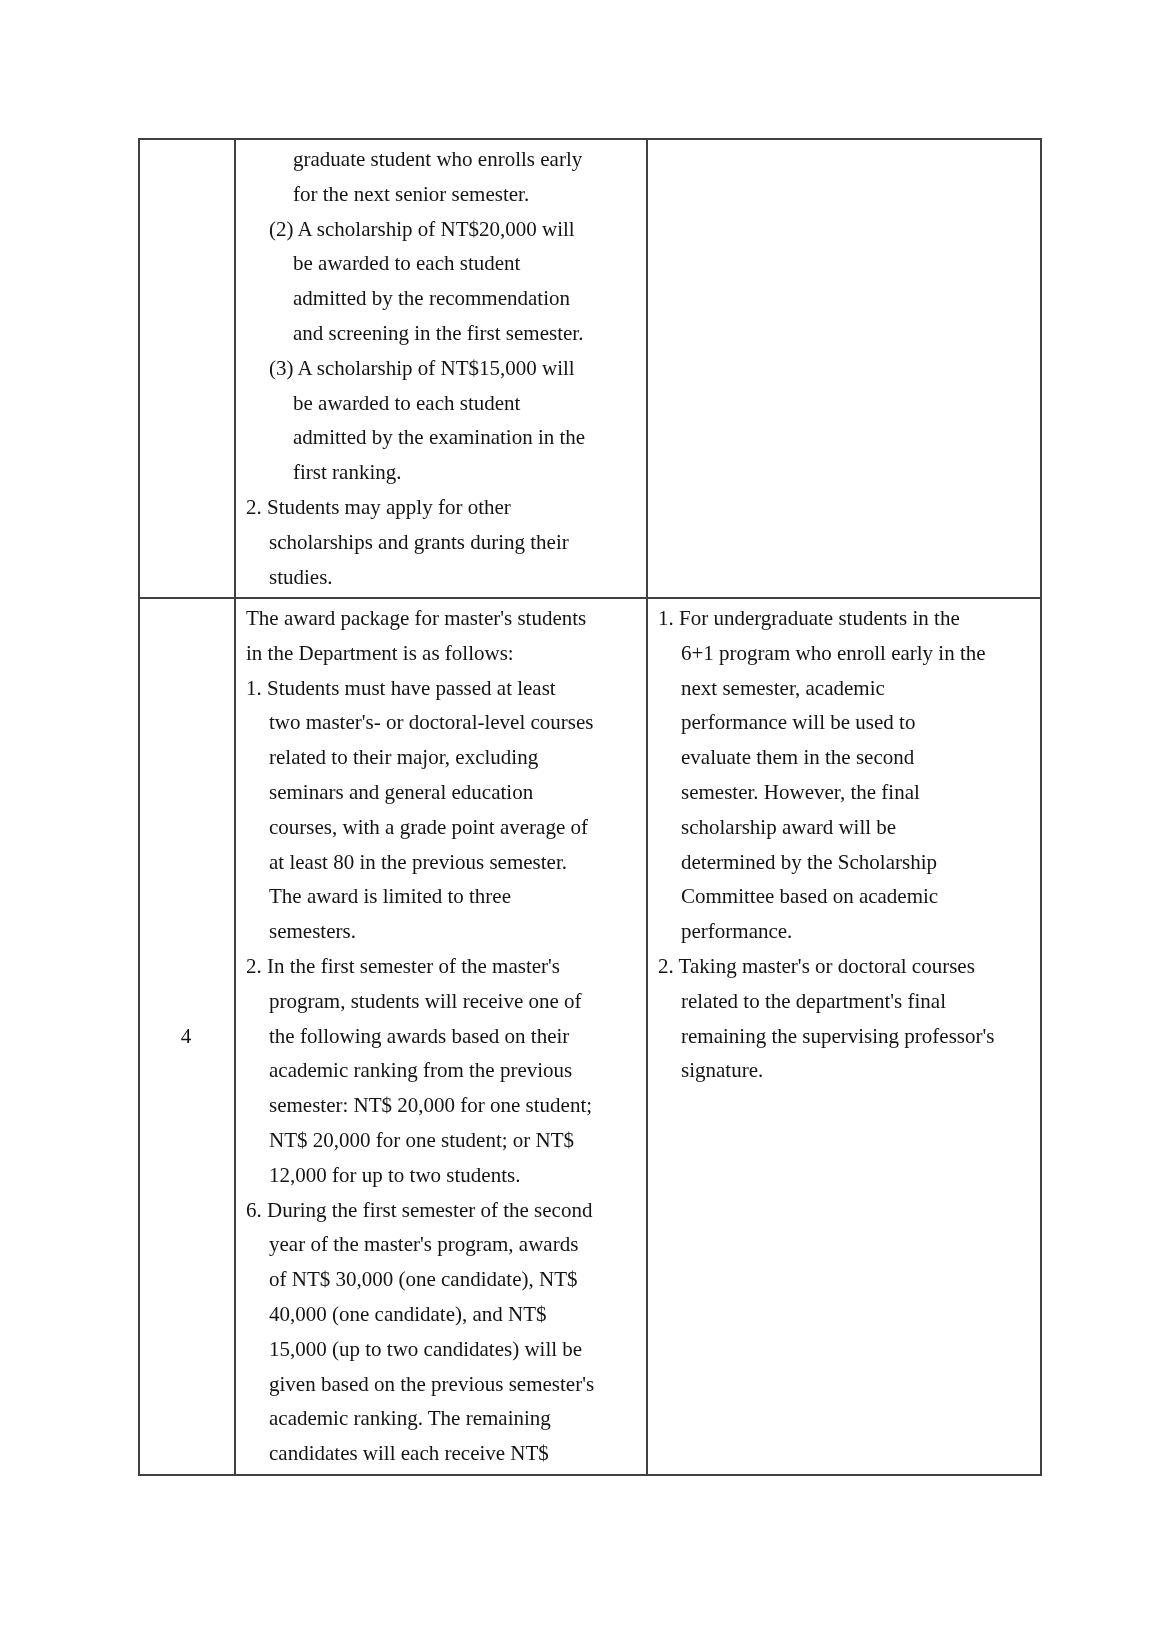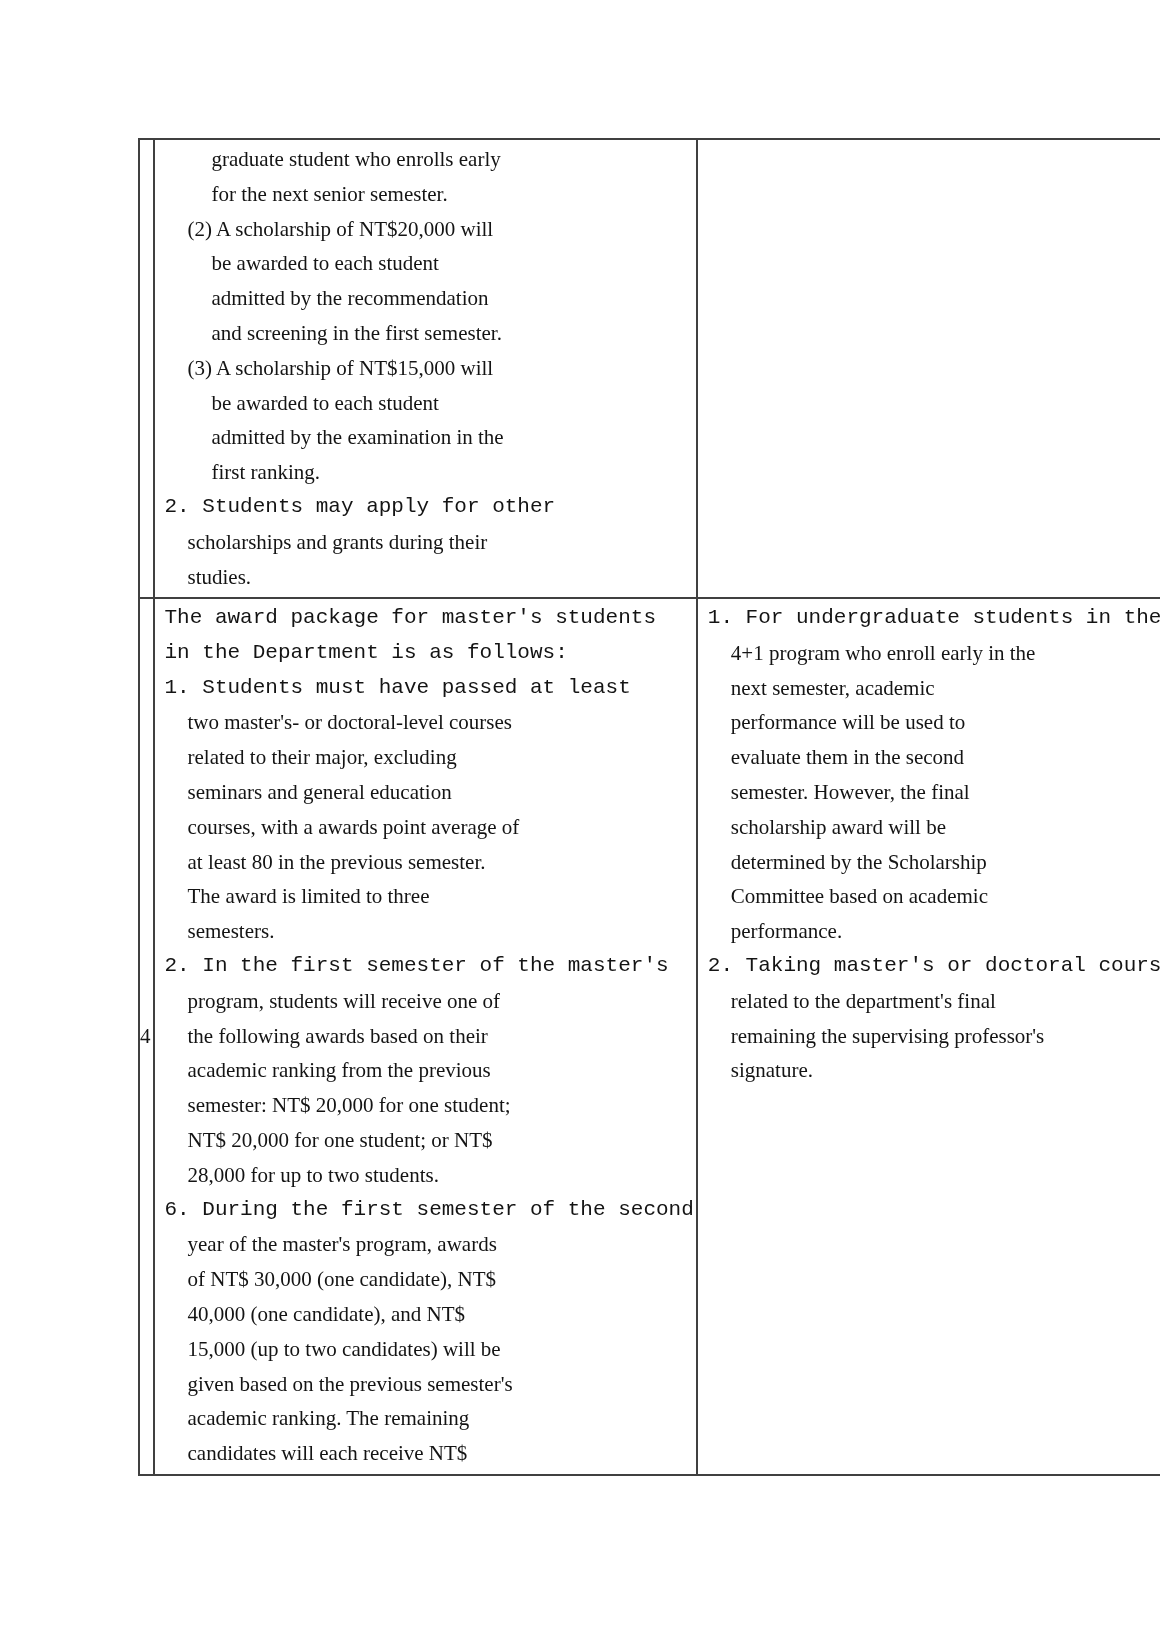--- a/index.html
+++ b/index.html
@@ -26,21 +26,21 @@
   td.c1 { width: 92px; text-align: center; vertical-align: middle; font-size: 21px; }
   td.c2 { width: 408px; }
   td.c3 { width: 390px; }
   tr.r1 { height: 459px; }
   tr.r2 { height: 877px; }
   .line {
     white-space: pre;
     font-size: 21px;
     line-height: 34.8px;
   }
-  .ind0 { padding-left: 10px; font-family: Liberation Mono, monospace; }
+  .ind0 { padding-left: 10px; }
   .ind1 { padding-left: 33px; }
   .ind2 { padding-left: 57px; }
 </style>
 </head>
 <body>
 
 <div>
   <table class="doc-table">
     <tbody>
       <tr class="r1">
@@ -64,43 +64,43 @@
       </tr>
       <tr class="r2">
         <td class="c1">4</td>
         <td class="c2">
             <div class="line ind0">The award package for master's students</div>
             <div class="line ind0">in the Department is as follows:</div>
             <div class="line ind0">1. Students must have passed at least</div>
             <div class="line ind1">two master's- or doctoral-level courses</div>
             <div class="line ind1">related to their major, excluding</div>
             <div class="line ind1">seminars and general education</div>
-            <div class="line ind1">courses, with a awards point average of</div>
+            <div class="line ind1">courses, with a grade point average of</div>
             <div class="line ind1">at least 80 in the previous semester.</div>
             <div class="line ind1">The award is limited to three</div>
             <div class="line ind1">semesters.</div>
             <div class="line ind0">2. In the first semester of the master's</div>
             <div class="line ind1">program, students will receive one of</div>
             <div class="line ind1">the following awards based on their</div>
             <div class="line ind1">academic ranking from the previous</div>
             <div class="line ind1">semester: NT$ 20,000 for one student;</div>
             <div class="line ind1">NT$ 20,000 for one student; or NT$</div>
-            <div class="line ind1">28,000 for up to two students.</div>
+            <div class="line ind1">12,000 for up to two students.</div>
             <div class="line ind0">6. During the first semester of the second</div>
             <div class="line ind1">year of the master's program, awards</div>
             <div class="line ind1">of NT$ 30,000 (one candidate), NT$</div>
             <div class="line ind1">40,000 (one candidate), and NT$</div>
             <div class="line ind1">15,000 (up to two candidates) will be</div>
             <div class="line ind1">given based on the previous semester's</div>
             <div class="line ind1">academic ranking. The remaining</div>
             <div class="line ind1">candidates will each receive NT$</div>
           </td>
         <td class="c3">
             <div class="line ind0">1. For undergraduate students in the</div>
-            <div class="line ind1">4+1 program who enroll early in the</div>
+            <div class="line ind1">6+1 program who enroll early in the</div>
             <div class="line ind1">next semester, academic</div>
             <div class="line ind1">performance will be used to</div>
             <div class="line ind1">evaluate them in the second</div>
             <div class="line ind1">semester. However, the final</div>
             <div class="line ind1">scholarship award will be</div>
             <div class="line ind1">determined by the Scholarship</div>
             <div class="line ind1">Committee based on academic</div>
             <div class="line ind1">performance.</div>
             <div class="line ind0">2. Taking master's or doctoral courses</div>
             <div class="line ind1">related to the department's final</div>

